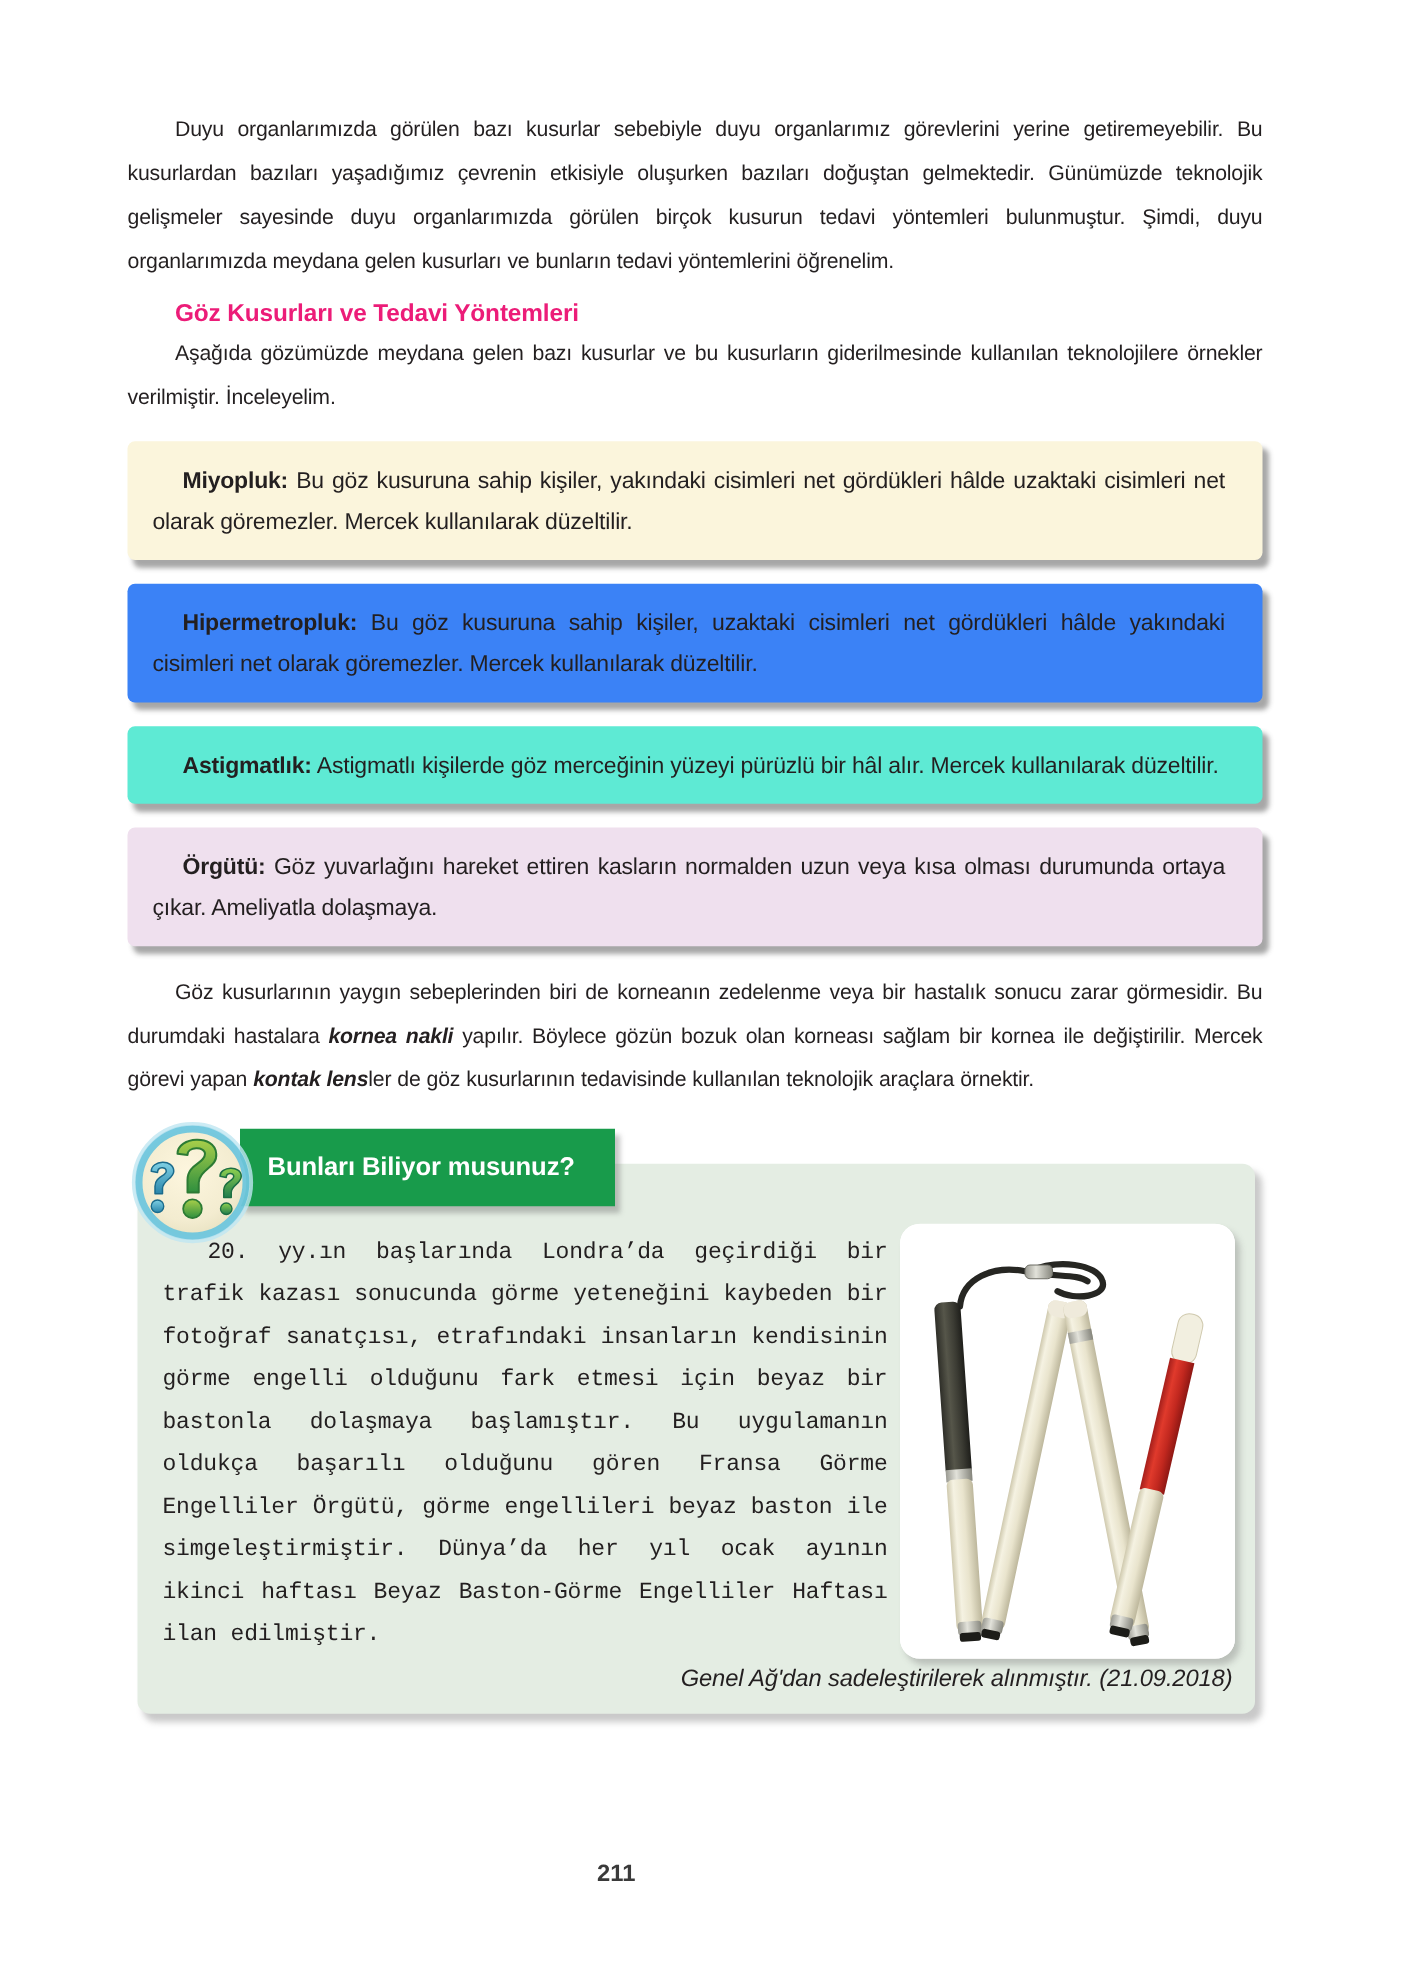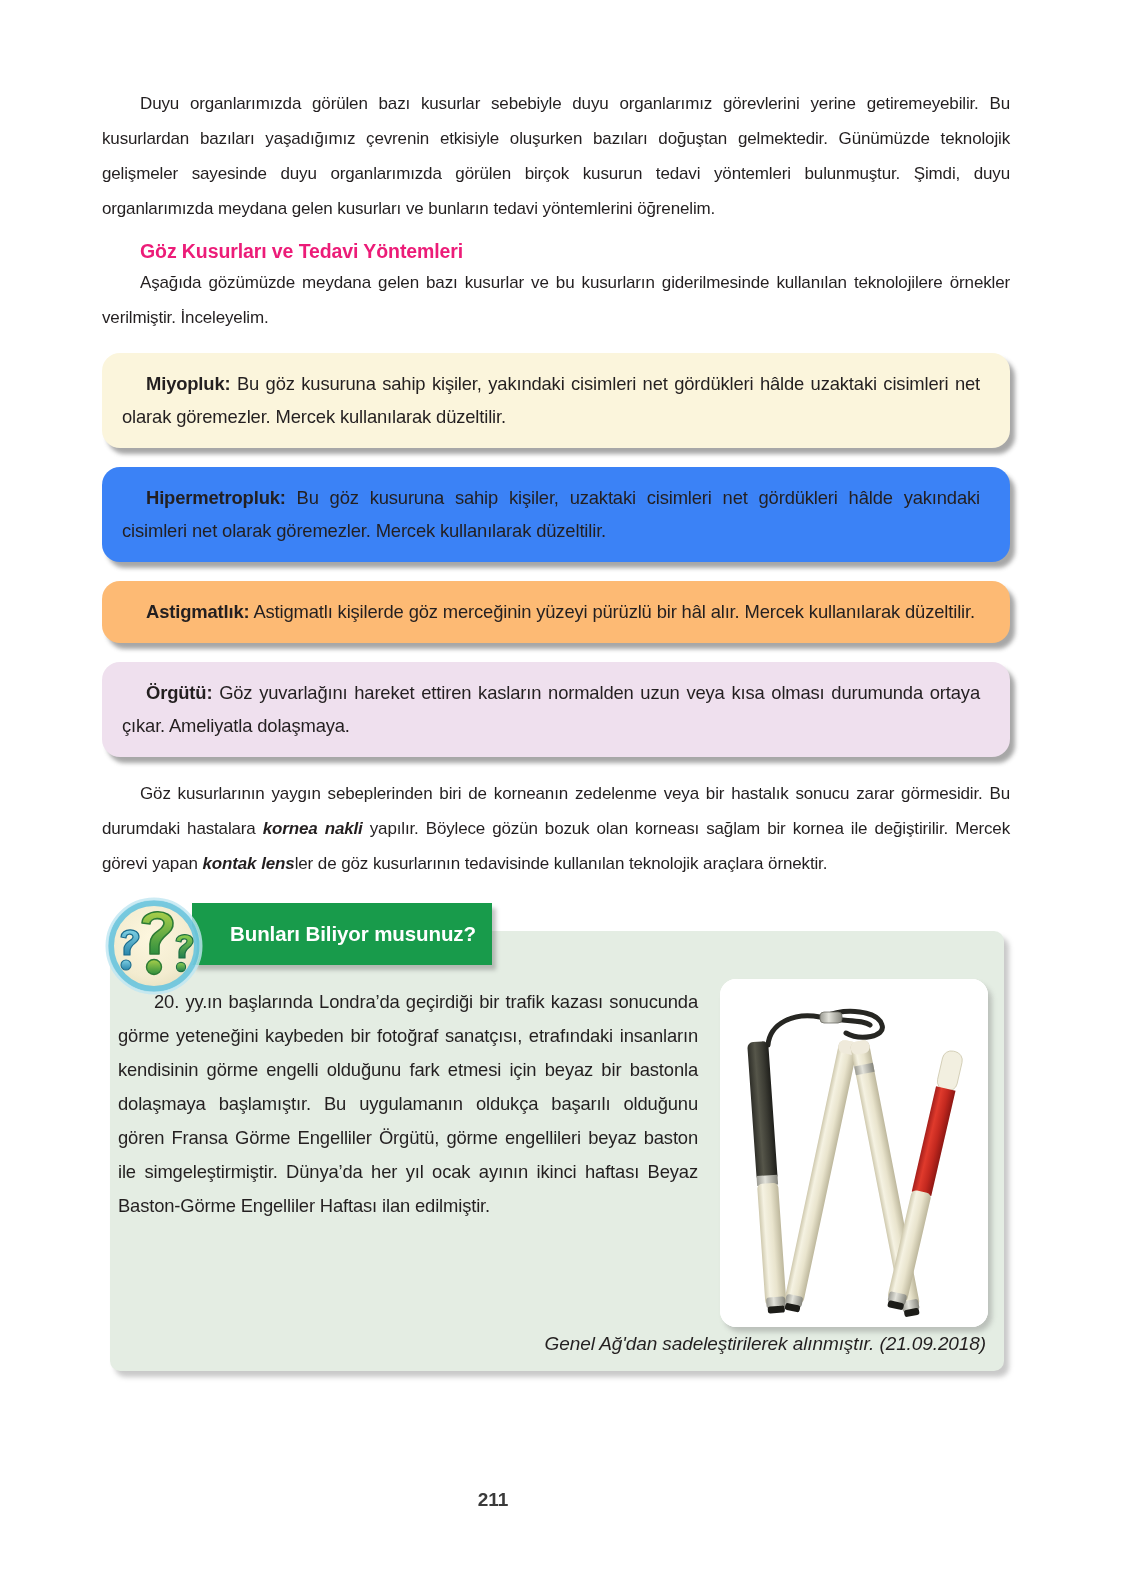--- a/index.html
+++ b/index.html
@@ -49,39 +49,39 @@
     margin: 14px 0 2px 38px;
     letter-spacing: -0.1px;
   }
 
   
   .boxes {
     margin-top: 18px;
   }
   .infobox {
     position: relative;
-    border-radius: 18px;
+    border-radius: 6px;
     padding: 14px 30px 15px 20px;
     margin-bottom: 19px;
     box-shadow: 5px 6px 4px rgba(60,60,60,0.45);
     box-sizing: border-box;
   }
   .infobox .txt {
     font-size: 18.4px;
     line-height: 33px;
     text-align: justify;
     text-indent: 24px;
     letter-spacing: -0.15px;
     margin: 0;
   }
   .infobox .term { font-weight: bold; }
 
   .box-myopia       { background: #fbf5dc; }
   .box-hyperopia    { background: #3b82f6; }
-  .box-astigmatism  { background: #fdba74; }
+  .box-astigmatism  { background: #5eead4; }
   .box-strabismus   { background: #efe0ee; }
 
   
   .dyk-wrap {
     position: relative;
     margin-top: 22px;
     height: 470px;
   }
   .dyk-panel {
     position: absolute;
@@ -105,37 +105,37 @@
     display: flex;
     align-items: center;
     z-index: 3;
   }
   .dyk-badge-label {
     color: #ffffff;
     font-size: 20.5px;
     font-weight: bold;
     padding-left: 22px;
     letter-spacing: -0.1px;
-    margin-left: 16px;
   }
   .dyk-icon {
     position: absolute;
     left: 0px;
     top: -10px;
     width: 104px;
     height: 104px;
     z-index: 4;
   }
 
   .dyk-body {
     position: absolute;
-    left: 16px;
+    left: 28px;
     top: 82px;
     width: 580px;
     z-index: 2;
+    font-family: Liberation Mono, monospace;
   }
   .dyk-body p {
     font-size: 18.4px;
     line-height: 34px;
     text-align: justify;
     text-indent: 36px;
     margin: 0 0 3px 0;
     letter-spacing: -0.15px;
   }
   .dyk-source {

